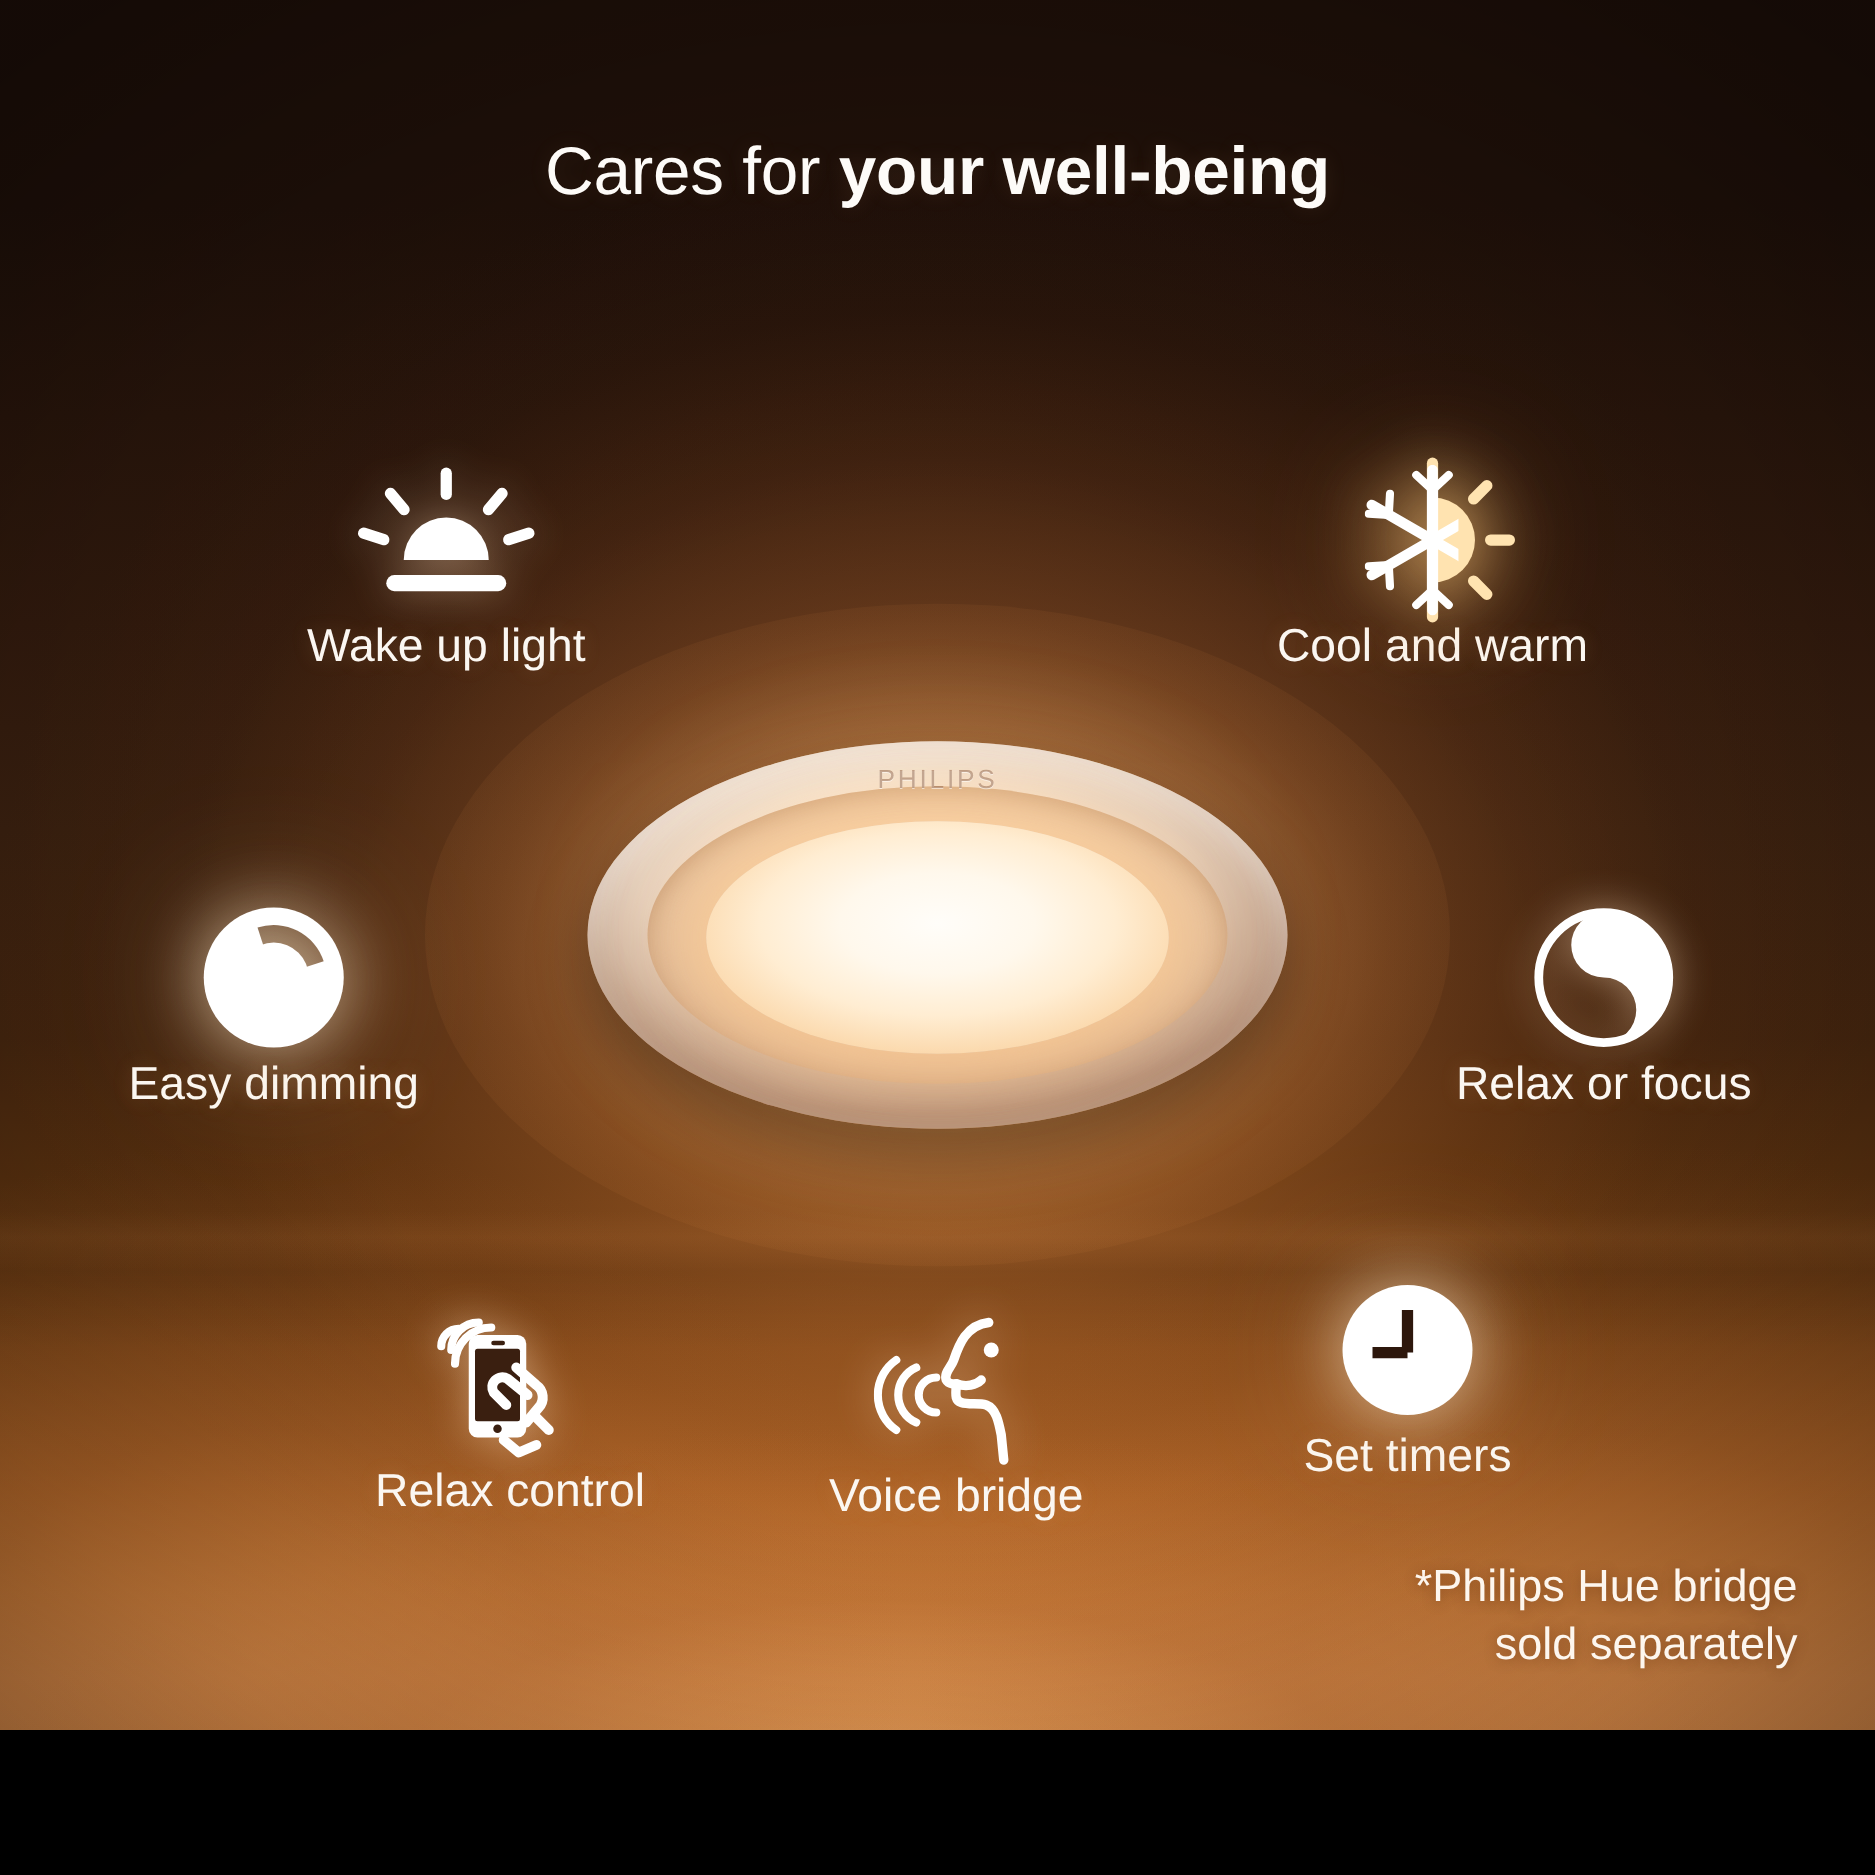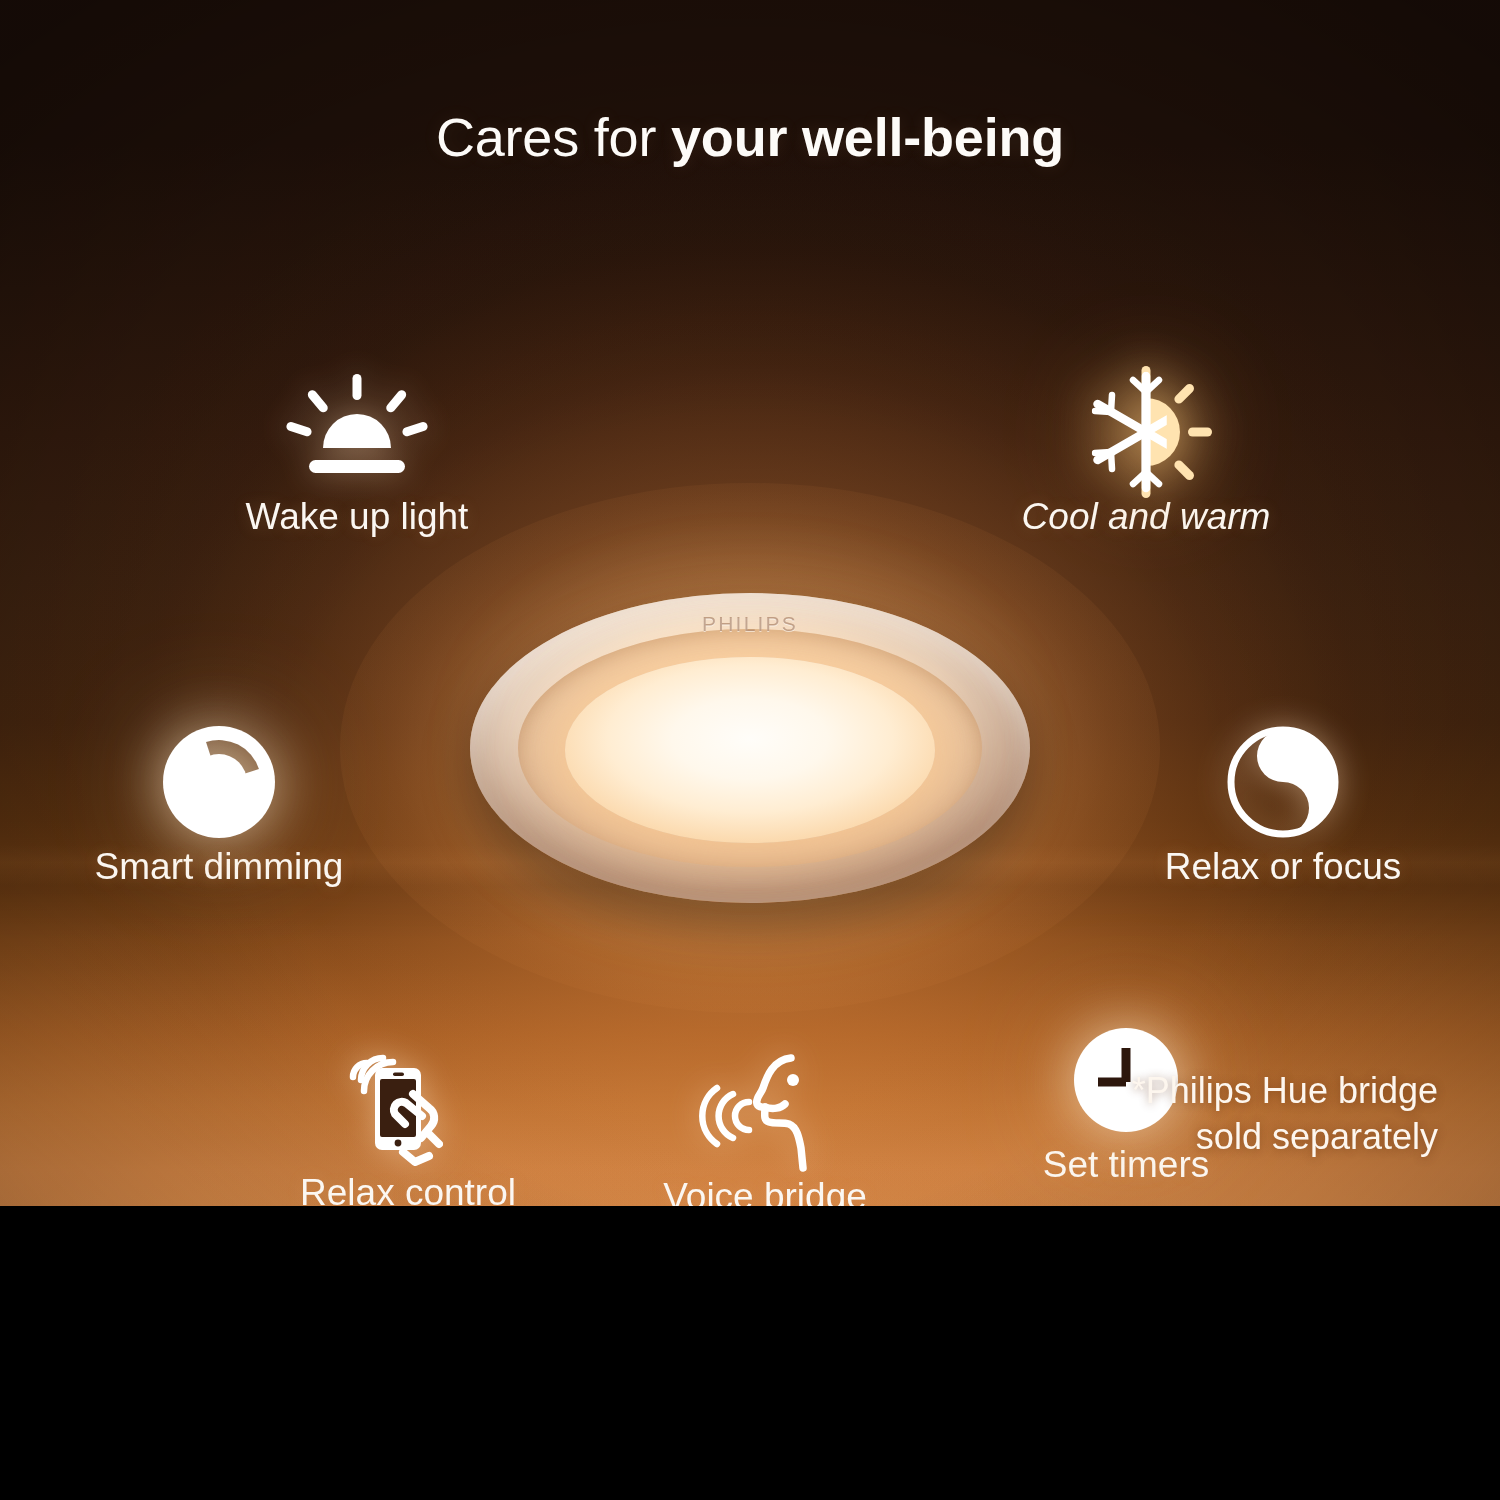--- a/index.html
+++ b/index.html
@@ -9,21 +9,21 @@
     background: #000;
   }
   body {
     font-family: "Liberation Sans", sans-serif;
   }
 
   
   #stage {
     position: relative;
     width: 1500px;
-    height: 1206px;
+    height: 1384px;
     overflow: hidden;
     background: #23120a;
     color: #fff;
     user-select: none;
   }
 
   
   .bg-layer {
     position: absolute;
     inset: 0;
@@ -127,21 +127,21 @@
     margin-top: 6px;
     font-size: 37px;
     line-height: 1.05;
     font-weight: 400;
     color: #fbf7f2;
     white-space: nowrap;
     text-shadow: 0 0 16px rgba(255,190,130,0.18);
   }
   
   #feat-wake      { left: 357px;  top: 372px; }
-  #feat-coolwarm  { left: 1146px; top: 372px; font-style: italic; }
+  #feat-coolwarm  { left: 1146px; top: 372px; }
   #feat-dimming   { left: 219px;  top: 722px; }
   #feat-relax     { left: 1283px; top: 722px; }
   #feat-smart     { left: 408px;  top: 1048px; }
   #feat-voice     { left: 765px;  top: 1052px; }
   #feat-timers    { left: 1126px; top: 1020px; }
 
   .glow-soft  { filter: drop-shadow(0 0 16px rgba(255,222,186,0.45)); }
   .glow-warm  { filter: drop-shadow(0 0 22px rgba(255,205,130,0.70)) drop-shadow(0 0 44px rgba(255,180,90,0.38)); }
   .glow-white { filter: drop-shadow(0 0 26px rgba(255,236,208,0.60)) drop-shadow(0 0 52px rgba(255,214,160,0.30)); }
 
@@ -314,21 +314,21 @@
           <mask id="dimmer-mask">
             <rect width="120" height="120" fill="#fff"></rect>
 
             <path d="M60 60 L60 18 A42 42 0 0 1 102 60 Z" fill="#000" transform="rotate(-18 60 60)"></path>
             <circle cx="60" cy="60" r="28" fill="#fff"></circle>
           </mask>
         </defs>
         <circle cx="60" cy="60" r="56" fill="#ffffff" mask="url(#dimmer-mask)"></circle>
       </svg>
     </div>
-    <div class="label">Smart dimming</div>
+    <div class="label">Easy dimming</div>
   </div>
 
   <div class="feature" id="feat-relax">
     <div class="icon-wrap">
       <svg class="glow-soft" width="118" height="118" viewBox="0 0 118 118">
 
         <circle cx="59" cy="59" r="52" fill="none" stroke="#ffffff" stroke-width="7"></circle>
 
         <path d="M59 7
                  A52 52 0 0 1 59 111

